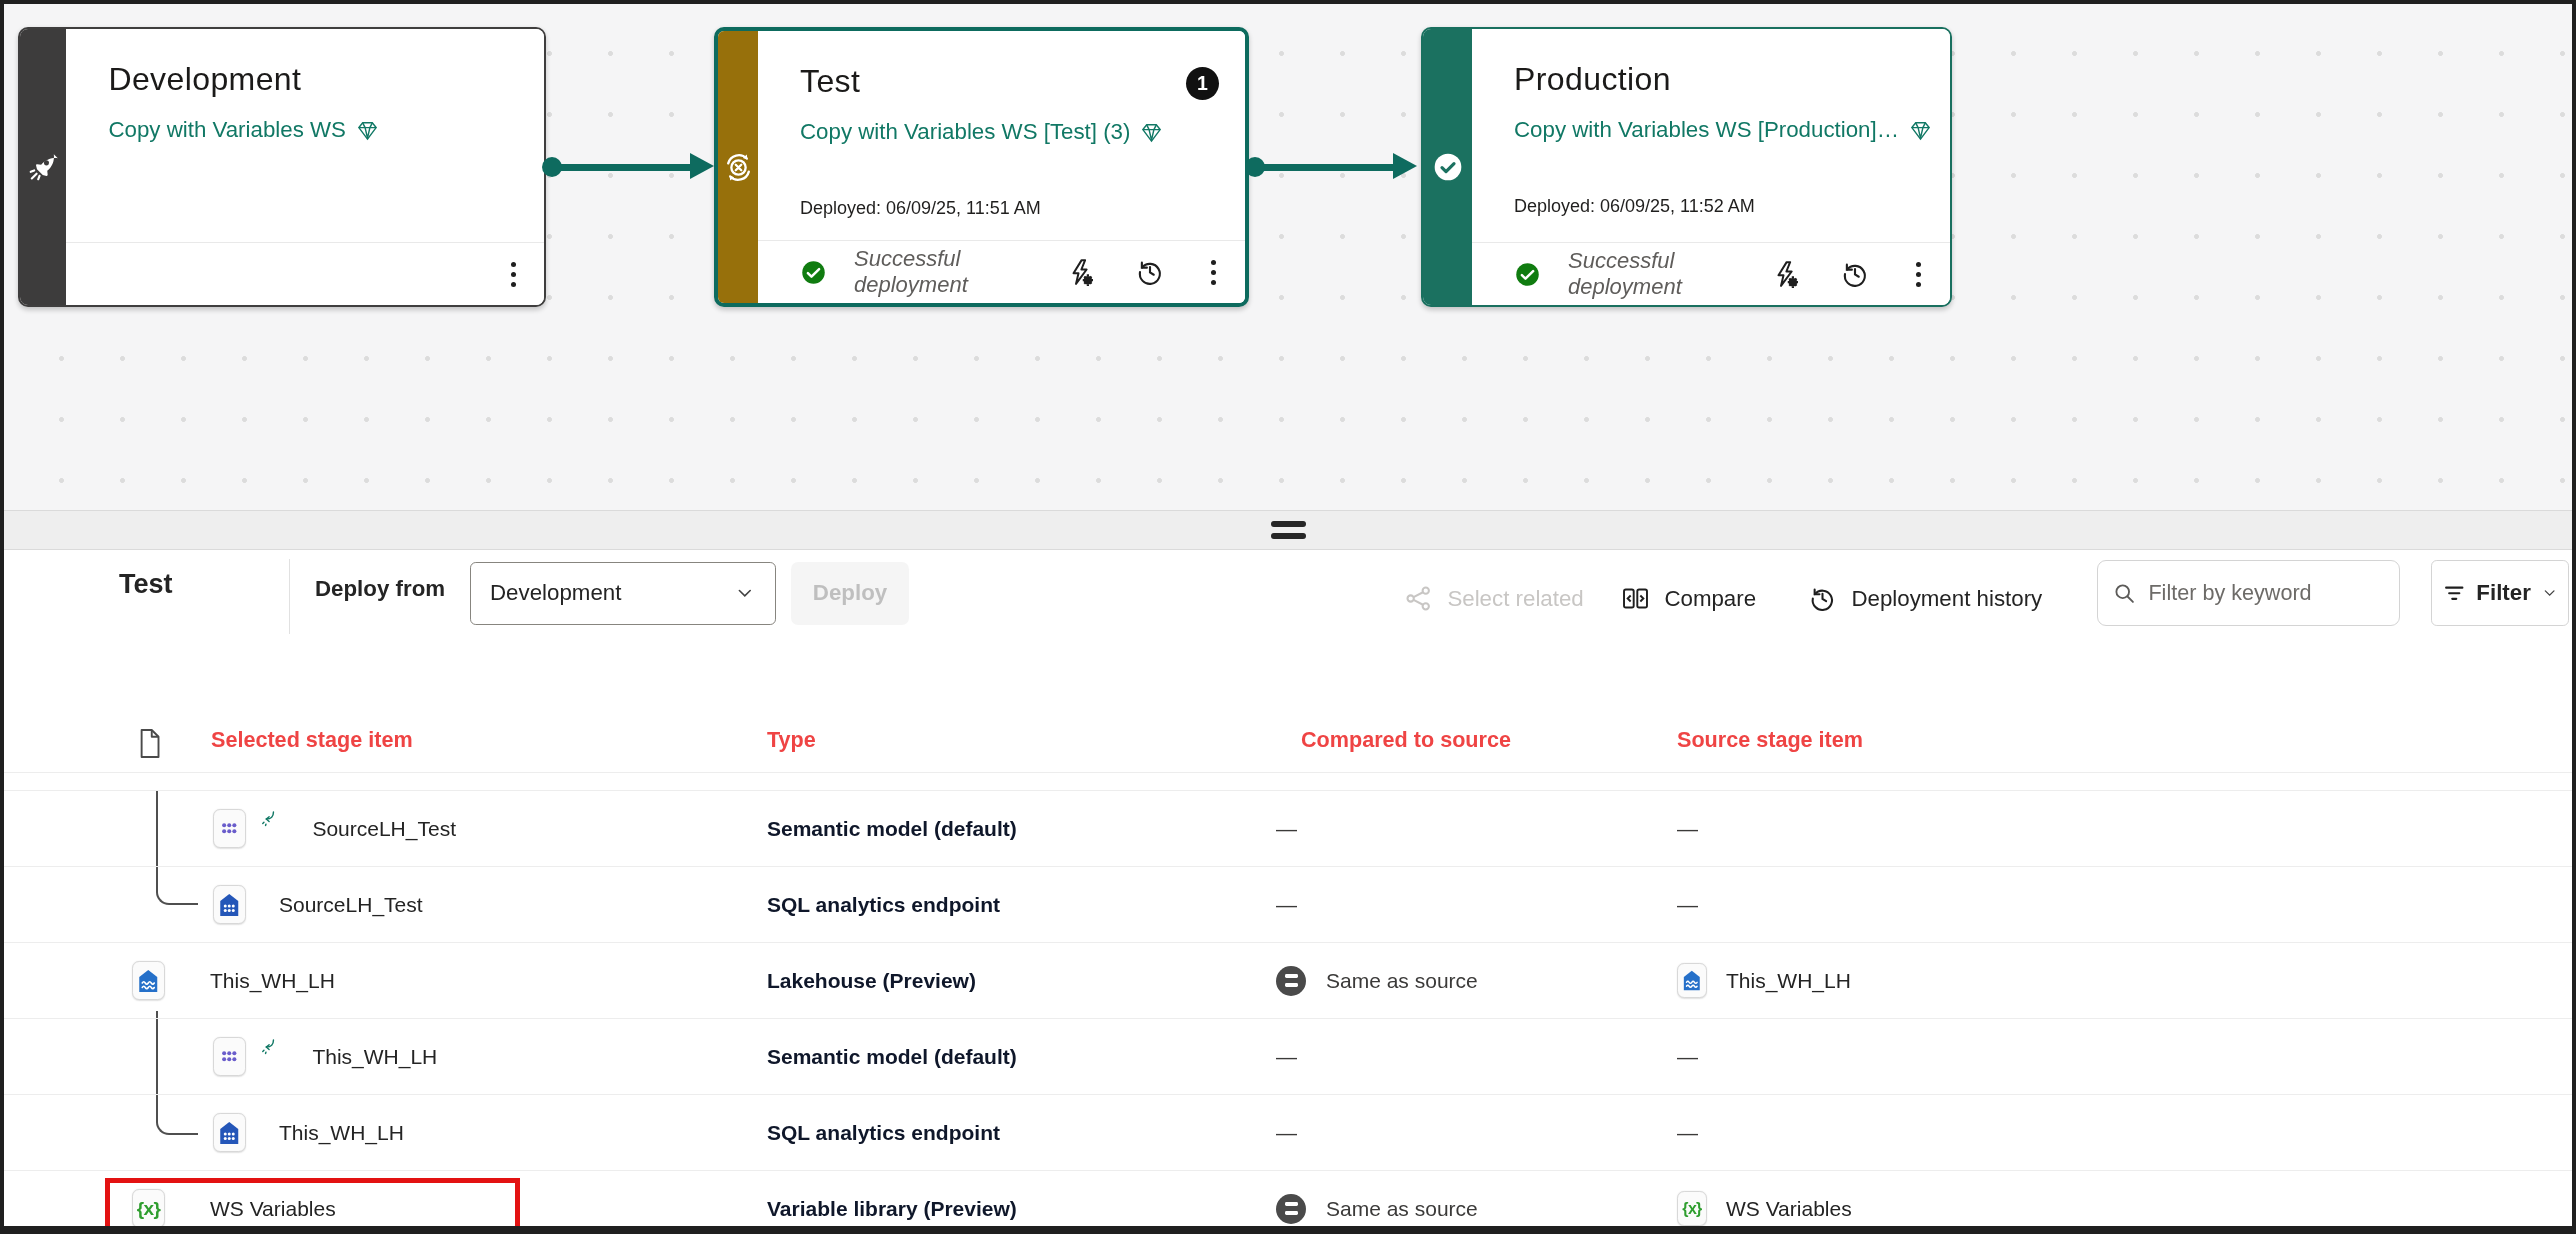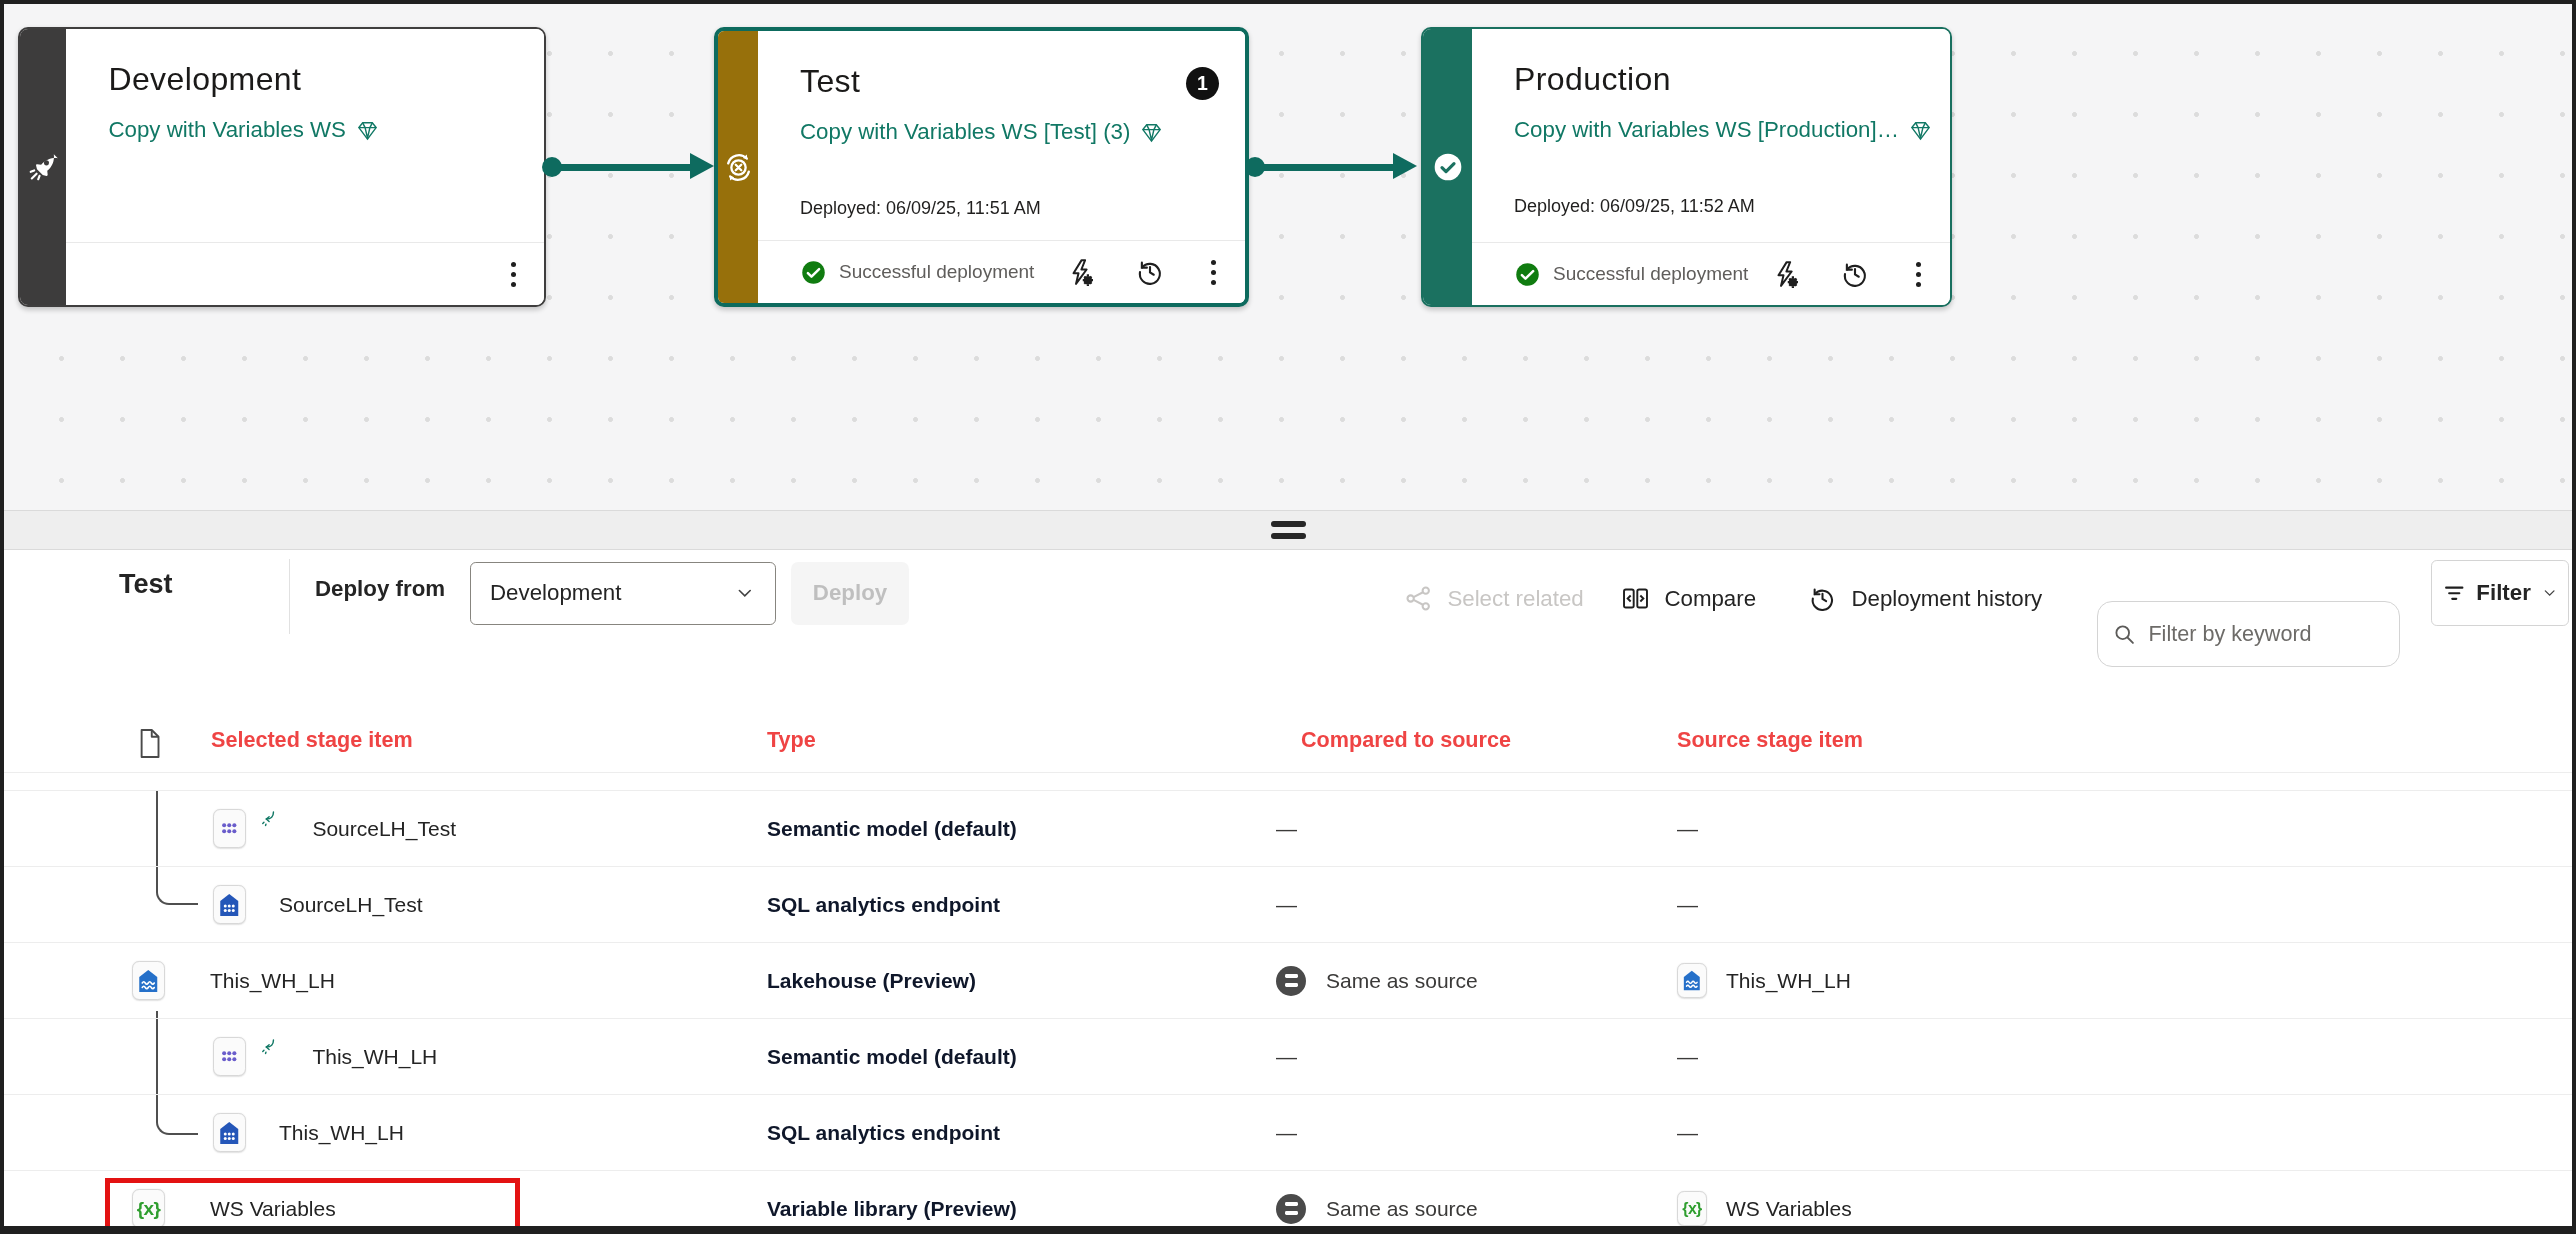--- a/index.html
+++ b/index.html
@@ -27,21 +27,21 @@
   .card-prod .strip{ width:49px; background:#1b7160; }
   .card-body{ flex:1; position:relative; background:#fff; }
   .card-title{ position:absolute; left:42px; top:32px; font-size:32px; font-weight:400; color:#1b1a19; letter-spacing:0.4px;}
   .card-link{ position:absolute; left:42px; top:88px; display:flex; align-items:center; gap:10px;
     color:#117865; font-size:22.3px; cursor:pointer; white-space:nowrap;}
   .deployed{ position:absolute; left:42px; top:167px; font-size:18px; color:#201f1e; }
   .badge{ position:absolute; right:26px; top:36px; width:33px; height:33px; border-radius:50%;
     background:#111; color:#fff; font-size:19.5px; font-weight:700; display:flex; align-items:center; justify-content:center;}
   .card-footer{ position:absolute; left:0; right:0; bottom:0; height:63px; border-top:1.4px solid #e9e9e9;
     display:flex; align-items:center; padding:0 21.6px 0 42px;}
-  .status{ display:flex; align-items:center; gap:12px; font-size:19px; color:#5f5d5b; }
+  .status{ display:flex; align-items:center; gap:27px; font-size:22px; color:#5f5d5b;font-style:italic; }
   .footer-icons{ margin-left:auto; display:flex; align-items:center; gap:39px; }
   .fi{ width:30px; height:30px; display:flex; align-items:center; justify-content:center; cursor:pointer;}
   .kebab{ display:flex; flex-direction:column; gap:5px; align-items:center; cursor:pointer; padding:2.9px 7.2px;}
   .kebab i{ width:5px; height:5px; border-radius:50%; background:#1f1f1f; }
   
   .conn{ position:absolute; top:160px; height:6.5px; background:#0e6b5f; }
   .conn::before{ content:""; position:absolute; left:-5.8px; top:-7.2px; width:20px; height:20px; border-radius:50%; background:#0e6b5f;}
   .conn::after{ content:""; position:absolute; right:-19px; top:-10.8px; border-left:24.5px solid #0e6b5f;
     border-top:13.7px solid transparent; border-bottom:13.7px solid transparent;}
   .conn1{ left:544px; width:147px; }
@@ -60,21 +60,21 @@
     border-radius:5.8px; background:#fff; display:flex; align-items:center; padding:0 19px; font-size:22.3px; color:#242424; cursor:pointer;}
   .dropdown .chev{ margin-left:auto; }
   .btn-deploy{ position:absolute; left:787px; top:11.5px; width:118px; height:63px; background:#f5f5f5;
     border:none; border-radius:7.2px; color:#bfbfbf; font-size:22.3px; font-weight:600; font-family:inherit; cursor:default;}
   .tb-act{ position:absolute; top:0; height:97px; display:flex; align-items:center; gap:14.4px;
     font-size:22.3px; color:#242424; cursor:pointer; white-space:nowrap;}
   .act-related{ left:1400px; color:#c8c6c4; cursor:default;}
   .act-compare{ left:1617px; }
   .act-history{ left:1804px; }
   .searchbox{ position:absolute; left:2093px; top:10px; width:303px; height:66px; border:1.4px solid #d4d4d4;
-    border-radius:15px; display:flex; align-items:center; gap:11.5px; padding:0 14.4px; background:#fff;margin-top:41px;}
+    border-radius:9px; display:flex; align-items:center; gap:11.5px; padding:0 14.4px; background:#fff;}
   .searchbox input{ border:none; outline:none; flex:1; font-size:21.6px; font-family:inherit; color:#333; background:transparent;}
   .searchbox input::placeholder{ color:#6d6b68; }
   .btn-filter{ position:absolute; left:2427px; top:10px; width:138px; height:66px; border:1.4px solid #d4d4d4;
     border-radius:5.8px; background:#fff; display:flex; align-items:center; justify-content:center; gap:10px;
     font-size:22.3px; font-weight:600; color:#242424; cursor:pointer;}
   
   .thead{ position:absolute; left:0; right:0; top:710px; height:58px; }
   .thead .h{ position:absolute; font-size:21.6px; font-weight:600; color:#ef4444; top:13px;}
   .h-doc{ left:132px; top:7.2px; }
   .h-name{ left:207px; } .h-type{ left:763px; } .h-cmp{ left:1272px;margin-left:25px; } .h-src{ left:1673px; }

